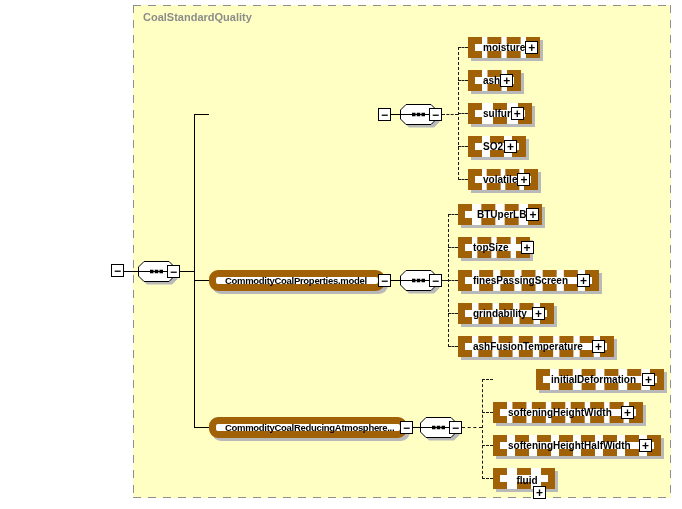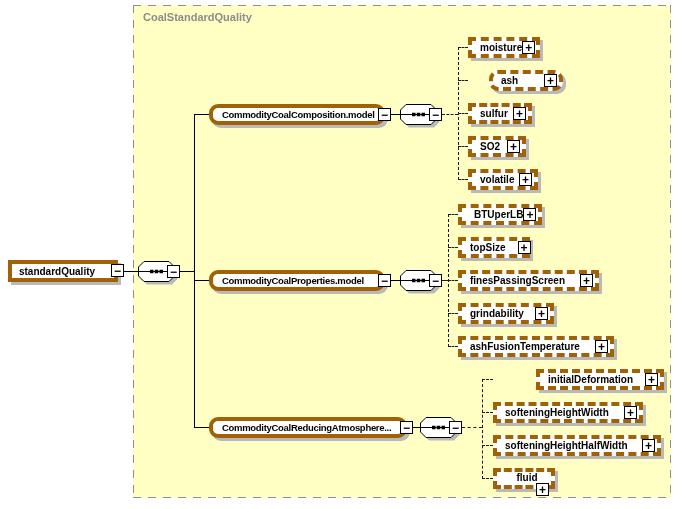--- a/index.html
+++ b/index.html
@@ -12,32 +12,32 @@
            repeating-linear-gradient(90deg,#8f8f8f 0 8px,rgba(0,0,0,0) 8px 15px),
            repeating-linear-gradient(90deg,#8f8f8f 0 8px,rgba(0,0,0,0) 8px 15px),
            repeating-linear-gradient(180deg,#8f8f8f 0 8px,rgba(0,0,0,0) 8px 15px),
            repeating-linear-gradient(180deg,#8f8f8f 0 8px,rgba(0,0,0,0) 8px 15px);
          background-size:100% 1px,100% 1px,1px 100%,1px 100%;
          background-position:0 0,0 100%,0 0,100% 0;
          background-repeat:no-repeat;}
   .panel-title{position:absolute;left:143px;top:11px;font-size:11px;font-weight:bold;color:#8c8c8c;}
   
   .node{position:absolute;height:21px;box-sizing:border-box;background:#ffffff;
-        border:4px solid #a16207;box-shadow:3px 3px 0 #b9b9b9;display:flex;align-items:center;
+        border:7px solid #a16207;box-shadow:3px 3px 0 #b9b9b9;display:flex;align-items:center;
         font-weight:bold;font-size:10px;color:#000;white-space:nowrap;z-index:2;}
   .elem{justify-content:center;}
   .opt{border-style:dashed;padding-left:8px;padding-right:2px;justify-content:flex-start;}
   .grp{border-radius:9px;padding-left:9px;font-size:9.5px;letter-spacing:-0.3px;}
   .n-root{left:8px;top:260px;width:110px;height:22px;font-size:10px;padding-right:12px;}
   
   .n-g1{left:209px;top:104px;width:176px;}
   .n-g2{left:209px;top:270px;width:176px;}
   .n-g3{left:209px;top:417px;width:198px;}
   
-  .g1c0{left:468px;top:37px;width:72px;}  .g1c1{left:489px;top:70px;width:74px;border-radius:9px;}
+  .g1c0{left:468px;top:37px;width:72px;}  .g1c1{left:468px;top:70px;width:53px;}
   .g1c2{left:468px;top:103px;width:64px;} .g1c3{left:468px;top:136px;width:58px;}
   .g1c4{left:468px;top:169px;width:70px;}
   
   .g2c0{left:458px;top:204px;width:84px;padding-left:12px;}  .g2c1{left:458px;top:237px;width:72px;gap:12px;}
   .g2c2{left:458px;top:270px;width:141px;} .g2c3{left:458px;top:303px;width:96px;}
   .g2c4{left:458px;top:336px;width:156px;}
   
   .g3c0{left:493px;top:369px;width:128px;margin-left:43px;} .g3c1{left:493px;top:402px;width:150px;}
   .g3c2{left:493px;top:435px;width:168px;} .g3c3{left:493px;top:468px;width:62px;flex-direction:column;}
   
@@ -104,38 +104,32 @@
   <div class="dh s22"></div>
   <div class="dh s23"></div>
   <div class="dh s24"></div>
   <div class="dh dhg3"></div>
   <div class="dv dvg3"></div>
   <div class="dh s30"></div>
   <div class="dh s31"></div>
   <div class="dh s32"></div>
   <div class="dh s33"></div>
 
-  <div class="node elem n-root">
-    <span>standardQuality</span>
-  </div>
   <div class="tick minus m-root">−</div>
 
   <svg class="oct oct-main" viewBox="0 0 41 25">
     <polygon points="9,3.5 34,3.5 39.5,9 39.5,18 34,23.5 9,23.5 3.5,18 3.5,9" fill="#b9b9b9"></polygon>
     <polygon points="6,0.5 31,0.5 36.5,6 36.5,15 31,20.5 6,20.5 0.5,15 0.5,6" fill="#fff" stroke="#000"></polygon>
     <line x1="0.5" y1="10.5" x2="36.5" y2="10.5" stroke="#000"></line>
     <rect x="12" y="8.75" width="3.5" height="3.5" fill="#000"></rect>
     <rect x="16.75" y="8.75" width="3.5" height="3.5" fill="#000"></rect>
     <rect x="21.5" y="8.75" width="3.5" height="3.5" fill="#000"></rect>
   </svg>
   <div class="tick minus m-main">−</div>
 
-  <div class="node grp n-g1">
-    <span>CommodityCoalComposition.model</span>
-  </div>
   <div class="tick minus m-g1">−</div>
   <svg class="oct oct-g1" viewBox="0 0 41 25">
     <polygon points="9,3.5 34,3.5 39.5,9 39.5,18 34,23.5 9,23.5 3.5,18 3.5,9" fill="#b9b9b9"></polygon>
     <polygon points="6,0.5 31,0.5 36.5,6 36.5,15 31,20.5 6,20.5 0.5,15 0.5,6" fill="#fff" stroke="#000"></polygon>
     <line x1="0.5" y1="10.5" x2="36.5" y2="10.5" stroke="#000"></line>
     <rect x="12" y="8.75" width="3.5" height="3.5" fill="#000"></rect>
     <rect x="16.75" y="8.75" width="3.5" height="3.5" fill="#000"></rect>
     <rect x="21.5" y="8.75" width="3.5" height="3.5" fill="#000"></rect>
   </svg>
   <div class="tick minus m-g1b">−</div>

